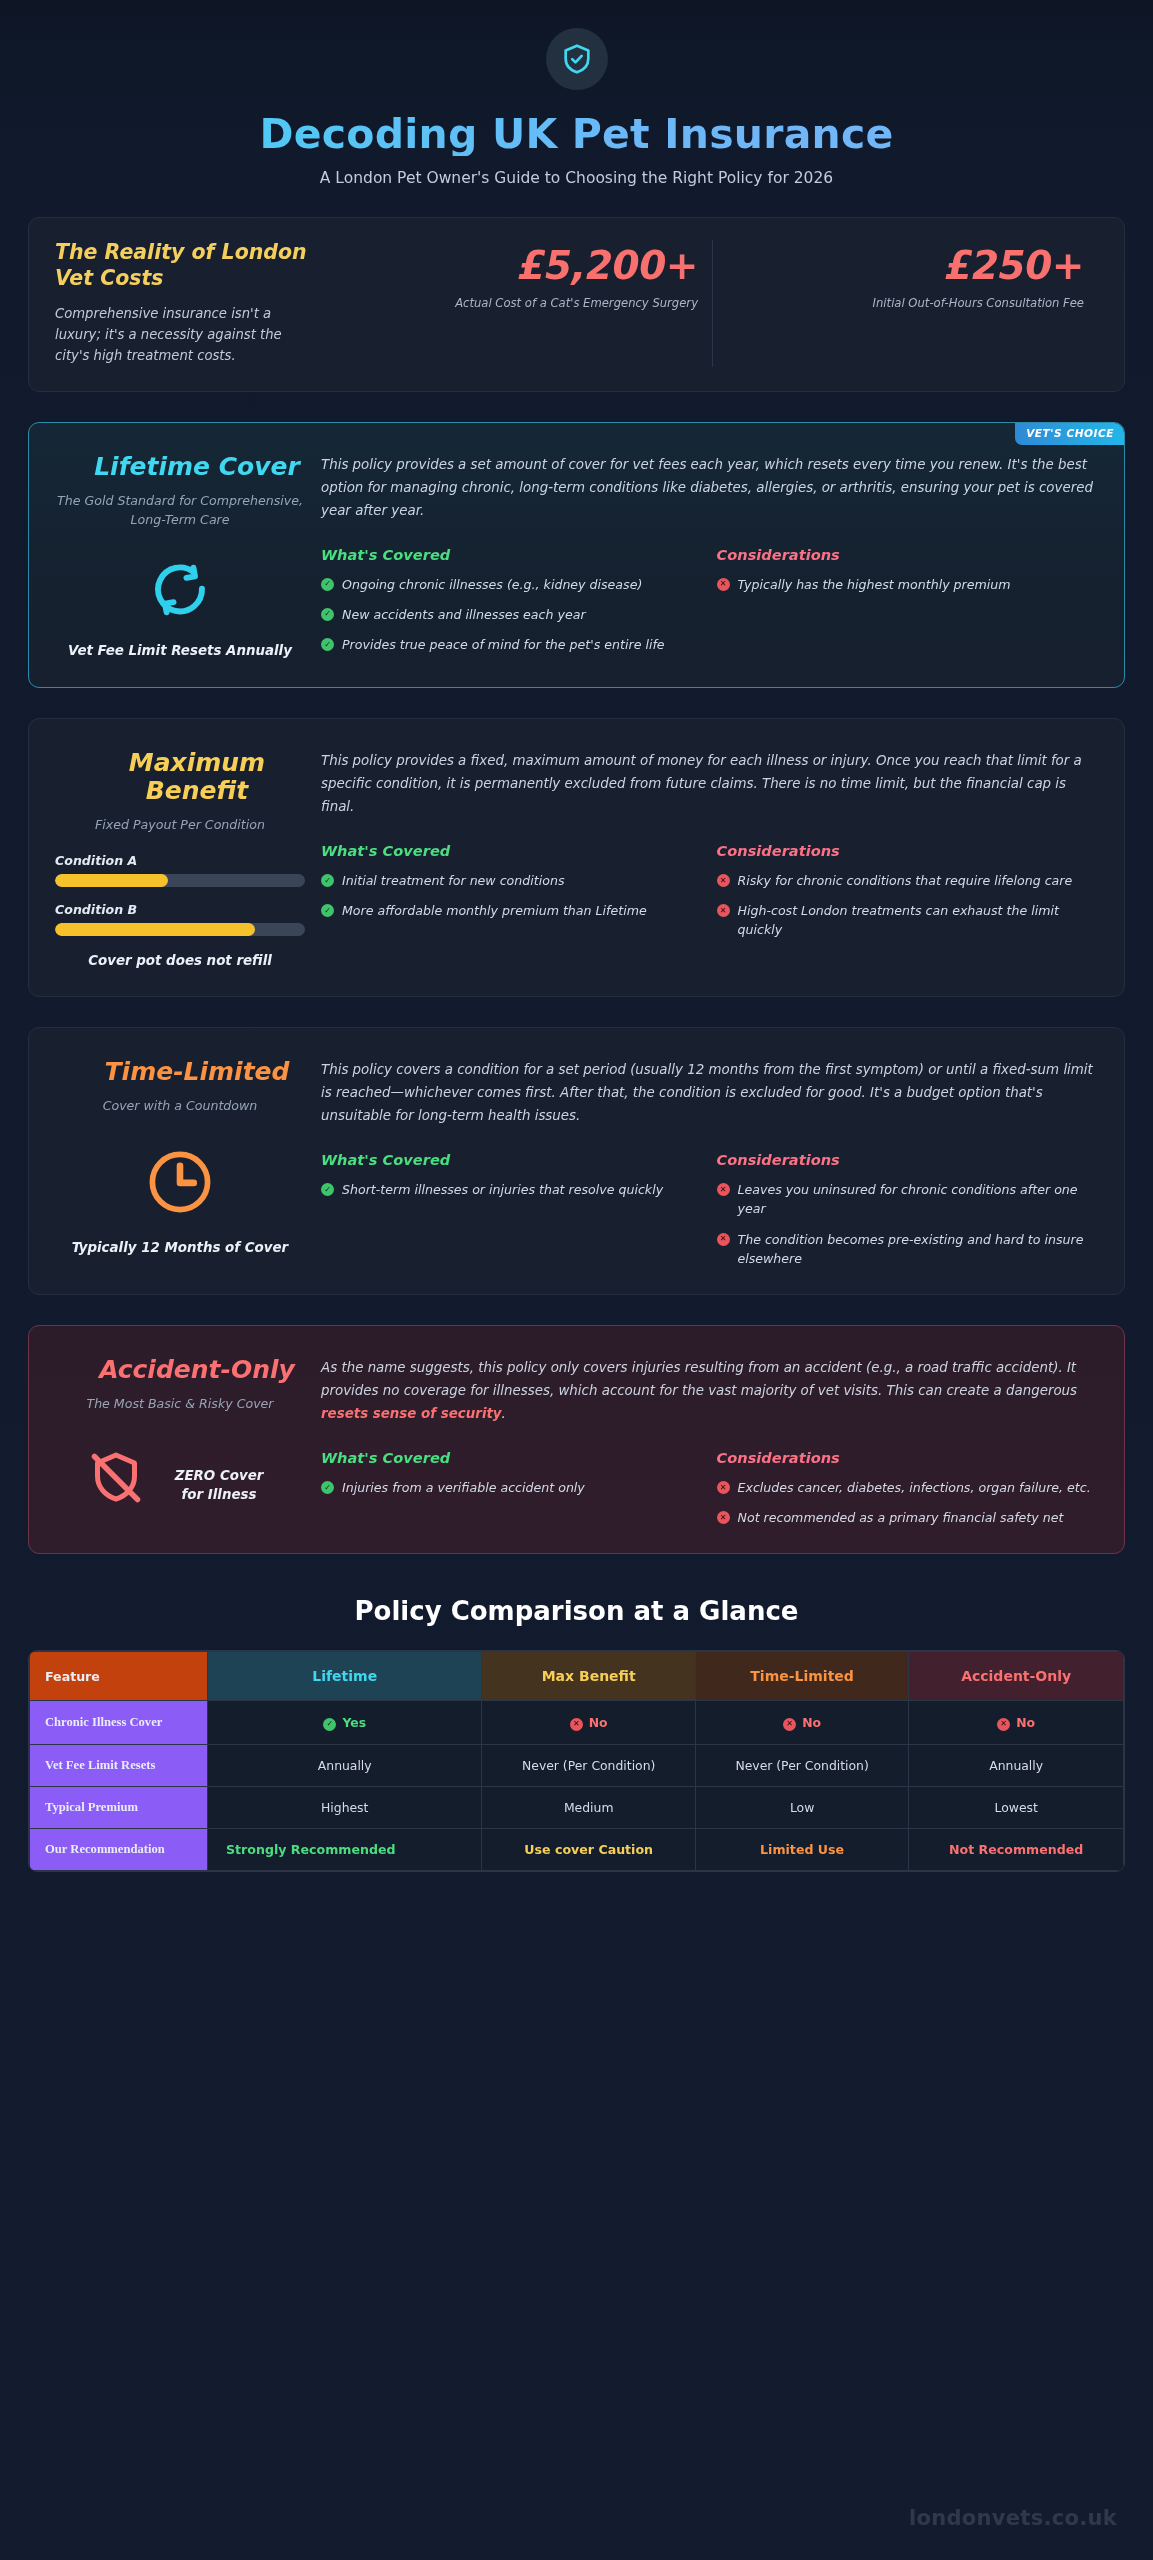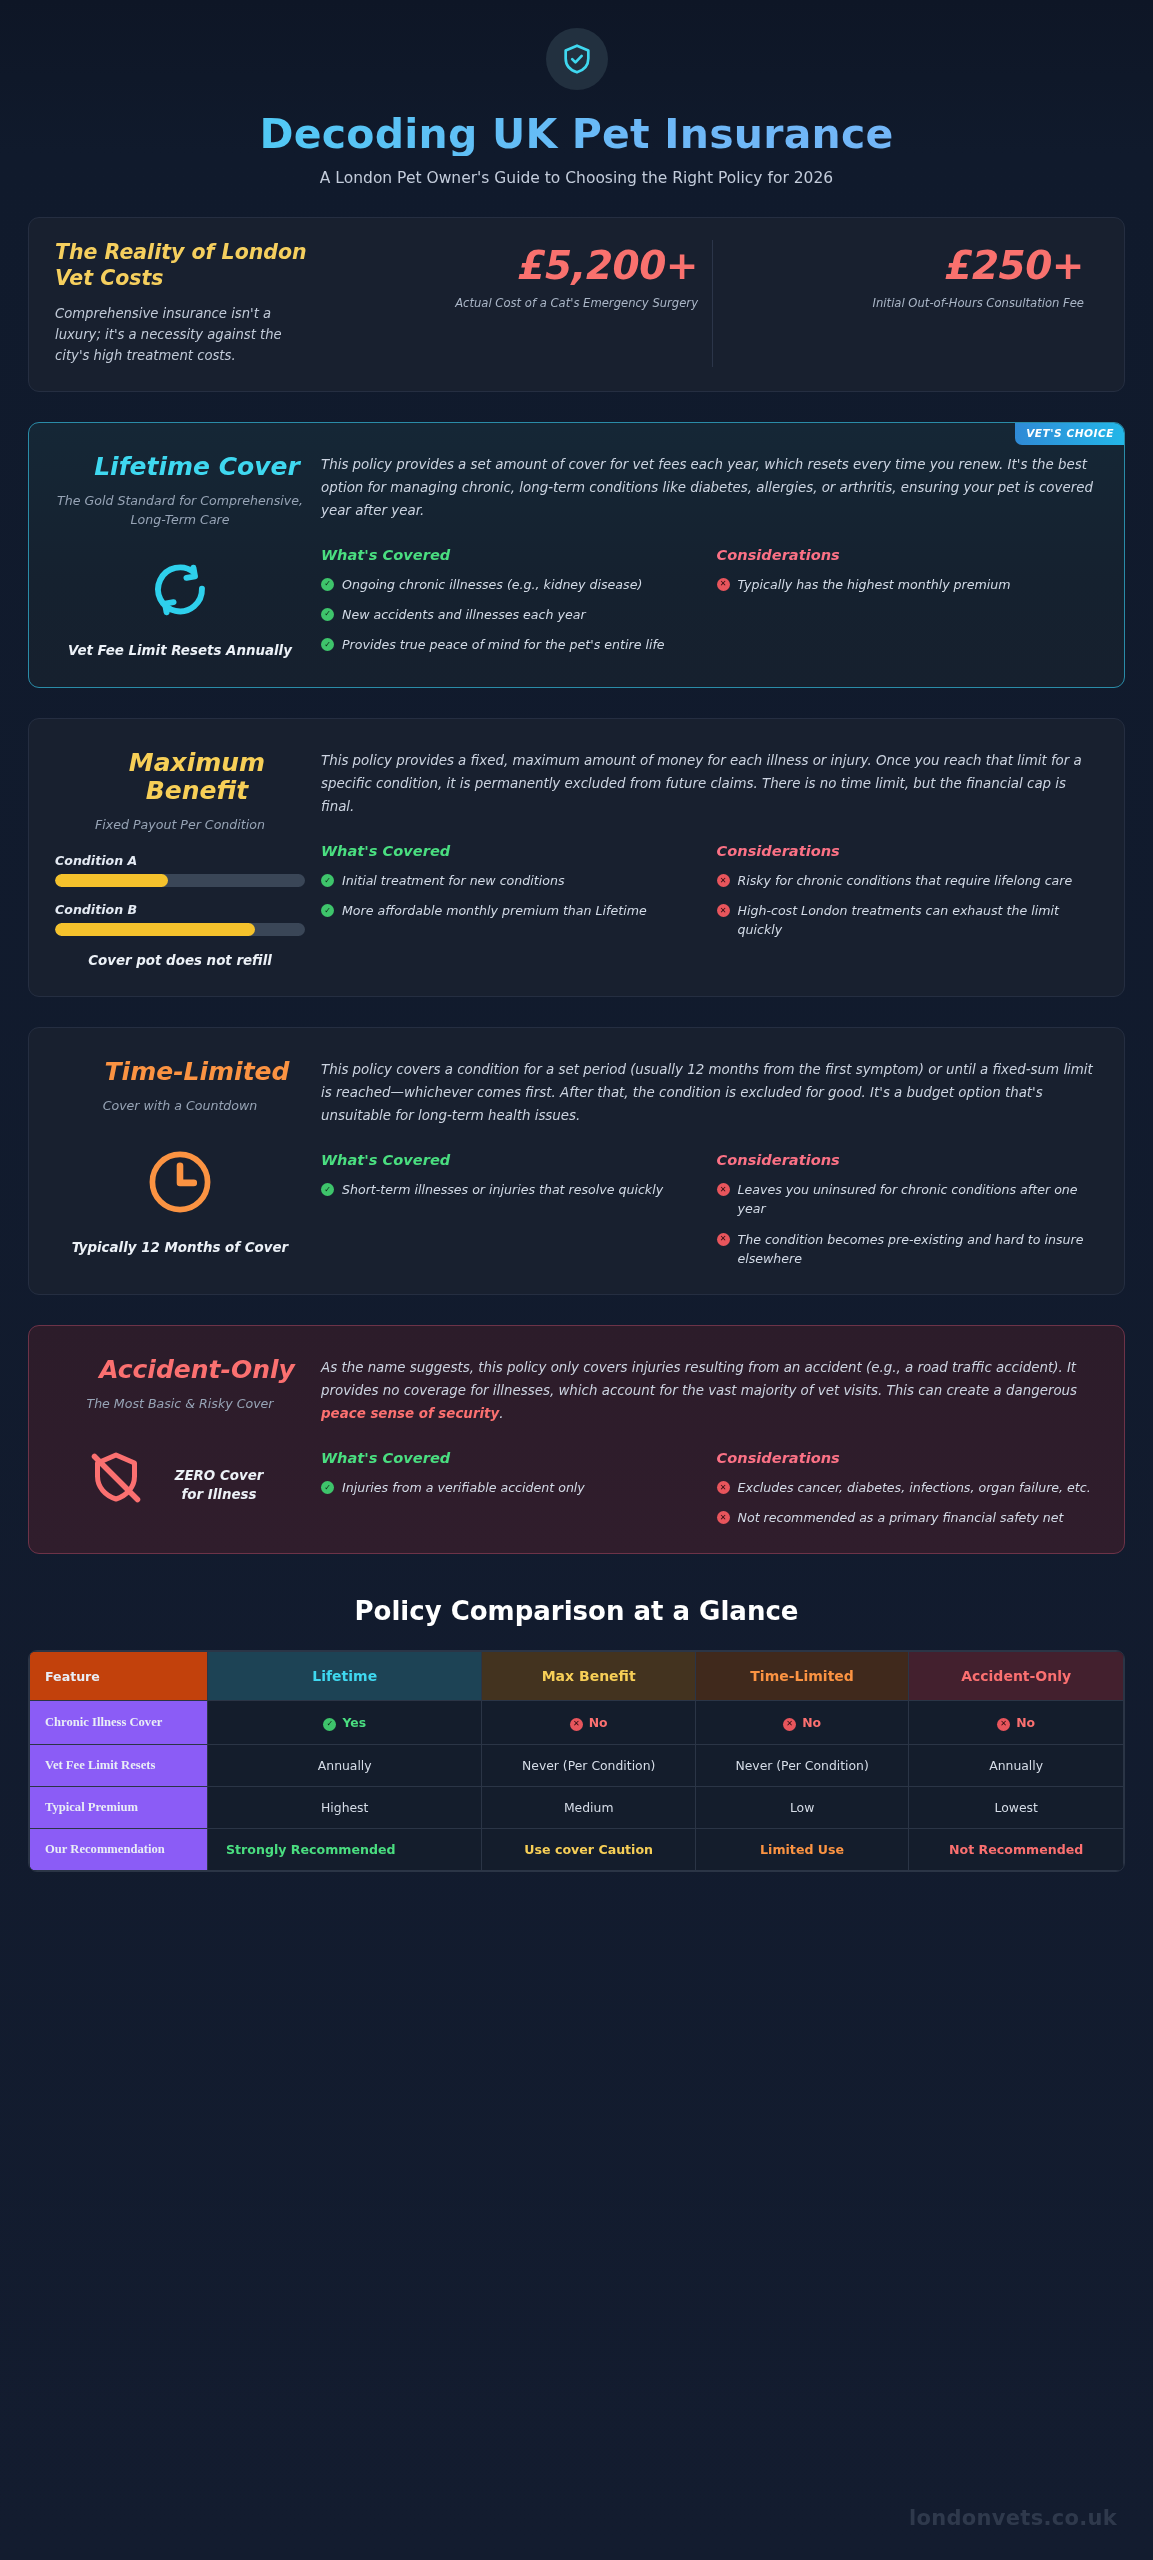--- a/index.html
+++ b/index.html
@@ -373,21 +373,21 @@
       <span>
         <svg width="60" height="60" viewBox="0 0 24 24" fill="none" stroke="#fb7070" stroke-width="2" stroke-linecap="round" stroke-linejoin="round">
           <path d="M12 2.8 L19.4 6 v5.3 c0 4.3 -3 7.7 -7.4 9.1 c-4.4 -1.4 -7.4 -4.8 -7.4 -9.1 V6 Z"></path>
           <path d="M3.4 3.4 L20.6 20.6" stroke-width="2.2"></path>
         </svg>
       </span>
       <div class="visual-caption" style="margin-top:15px;max-width:110px">ZERO Cover for Illness</div>
     </div>
   </div>
   <div class="policy-right">
-    <div class="policy-desc"><span>As the name suggests, this policy only covers injuries resulting from an accident (e.g., a road traffic accident). It provides no coverage for illnesses, which account for the vast majority of vet visits. This can create a dangerous </span><span class="hl-danger">peace sense of security</span><span>.</span></div>
+    <div class="policy-desc"><span>As the name suggests, this policy only covers injuries resulting from an accident (e.g., a road traffic accident). It provides no coverage for illnesses, which account for the vast majority of vet visits. This can create a dangerous </span><span class="hl-danger">resets sense of security</span><span>.</span></div>
     <div class="cols">
       <div class="col">
         <div class="col-head good">What's Covered</div>
         <ul class="bullets">
           <li>
               <span class="bdot good">✓</span>
               <span>Injuries from a verifiable accident only</span>
             </li>
         </ul>
       </div>

